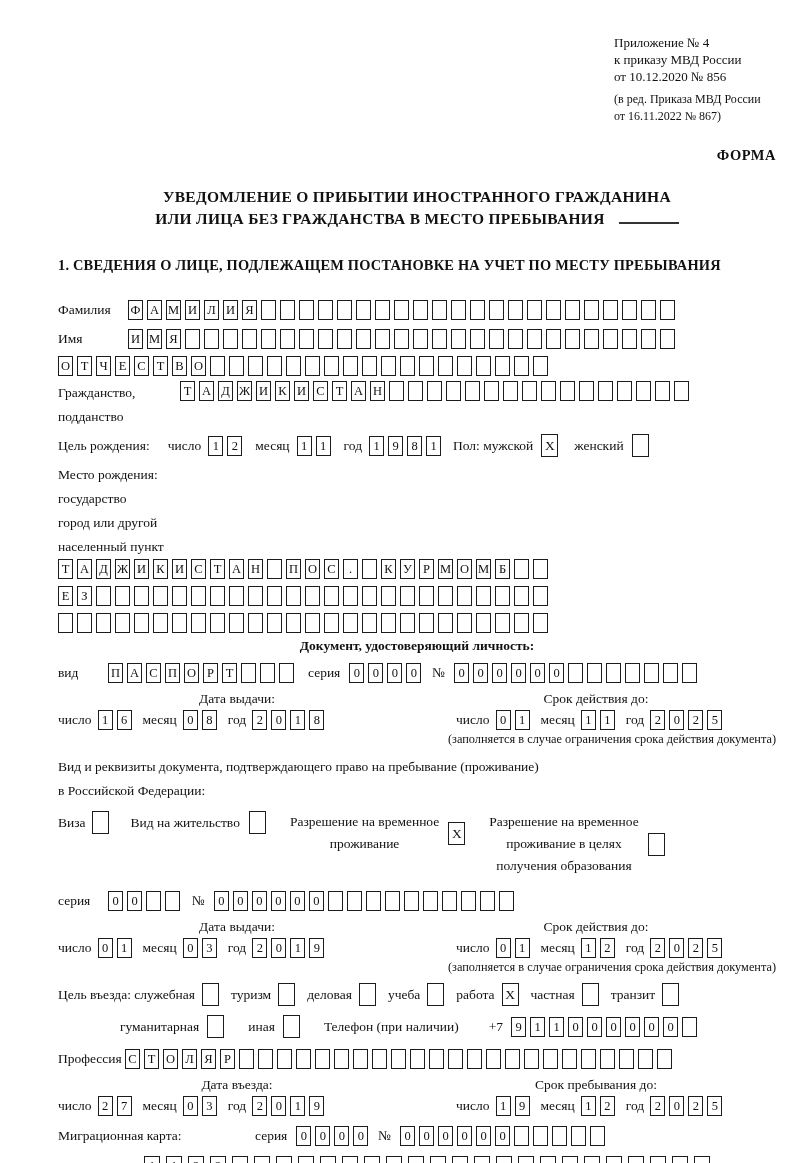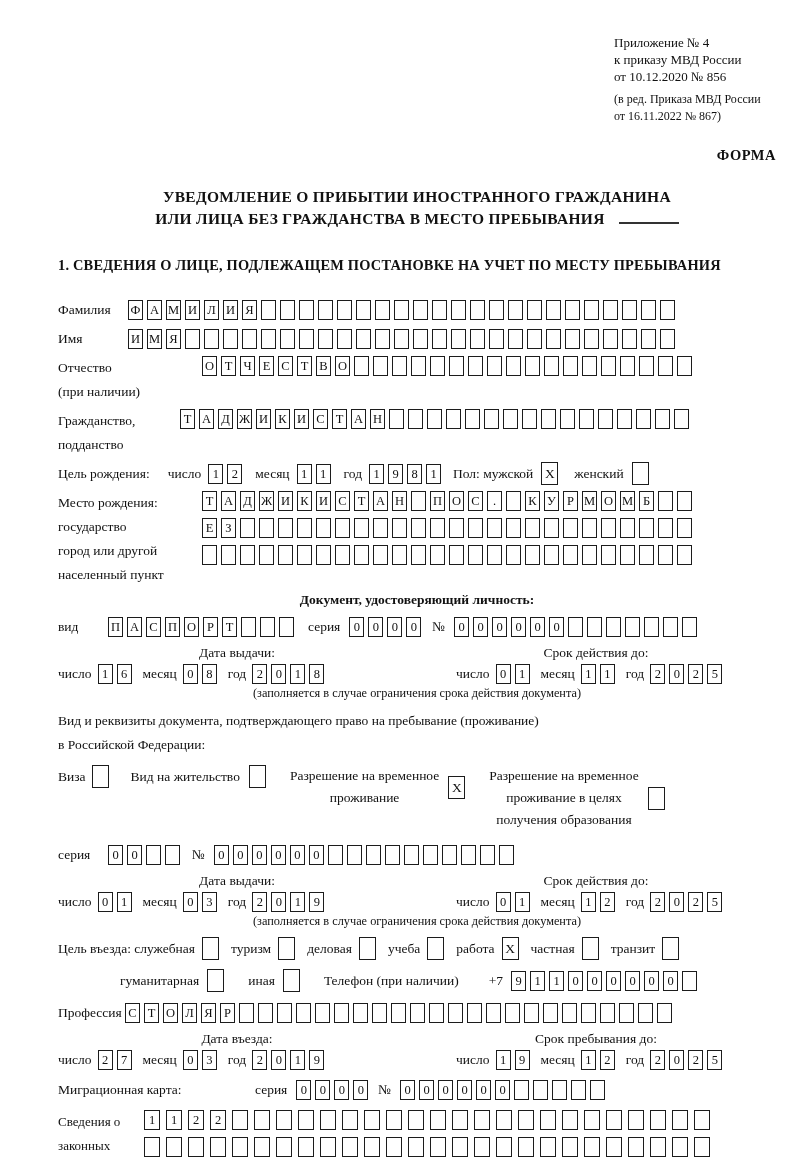--- a/index.html
+++ b/index.html
@@ -49,21 +49,21 @@
 
   .dhead { display: flex; margin-top: 6px; margin-bottom: 3px; }
   .dhead .c1 { width: 358px; text-align: center; }
   .dhead .c2 { flex: 1; text-align: center; }
   .dvals { display: flex; margin-bottom: 2px; }
   .dgroup { display: flex; align-items: center; }
   .dgroup .lb { margin-right: 6px; }
   .dgroup .cellrow { margin-right: 11px; }
   .dvals .g1 { width: 358px; }
   .dvals .g2 { flex: 1; padding-left: 40px; }
-  .note { text-align: center; font-size: 12.3px; margin-bottom: 8px; }
+  .note { text-align: right; font-size: 12.3px; margin-bottom: 8px; }
 
   .permits { display: flex; align-items: flex-start; margin-top: 8px; margin-bottom: 12px; }
   .permit { display: flex; align-items: center; }
   .permit .ptext { white-space: pre-line; text-align: center; line-height: 22px; }
   .permit .cb { margin-left: 9px; margin-top: 0; }
 
   .purpose { display: flex; align-items: center; margin-top: 4px; margin-bottom: 9px; }
   .purpose .lb { margin-right: 7px; }
   .purpose .cb { margin-right: 12px; }
   .purpose2 { display: flex; align-items: center; margin-left: 62px; margin-bottom: 9px; }
@@ -158,22 +158,20 @@
         <span class="cell"></span>
         <span class="cell"></span>
         <span class="cell"></span>
         <span class="cell"></span>
         <span class="cell"></span>
         <span class="cell"></span>
       </span>
   </div>
 
   <div class="frow top">
-    <span class="lblcol w144">Отчество
-(при наличии)</span>
     <span class="cellrow">
         <span class="cell">О</span>
         <span class="cell">Т</span>
         <span class="cell">Ч</span>
         <span class="cell">Е</span>
         <span class="cell">С</span>
         <span class="cell">Т</span>
         <span class="cell">В</span>
         <span class="cell">О</span>
         <span class="cell"></span>
@@ -249,21 +247,21 @@
         <span class="cell">9</span>
         <span class="cell">8</span>
         <span class="cell">1</span>
       </span>
     <span class="lb" style="margin-right:8px">Пол: мужской</span>
     <span class="cb">X</span>
     <span class="lb" style="margin:0 8px 0 16px">женский</span>
     <span class="cb"></span>
   </div>
 
-  <div class="frow top" style="margin-top:6px;">
+  <div class="frow top" style="margin-top:6px;flex-direction:column;">
     <span class="lblcol w144">Место рождения:
 государство
 город или другой
 населенный пункт</span>
     <span class="stack">
       <span class="cellrow">
           <span class="cell">Т</span>
           <span class="cell">А</span>
           <span class="cell">Д</span>
           <span class="cell">Ж</span>

